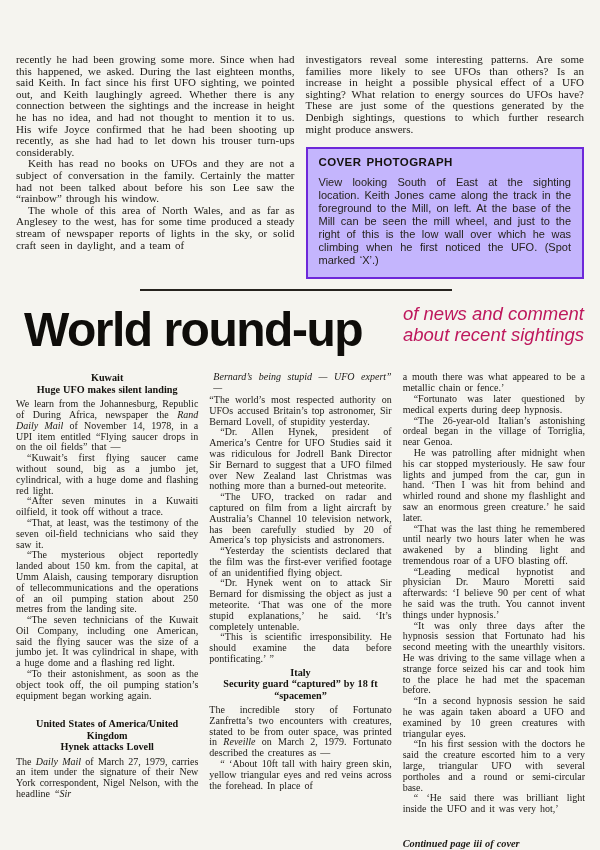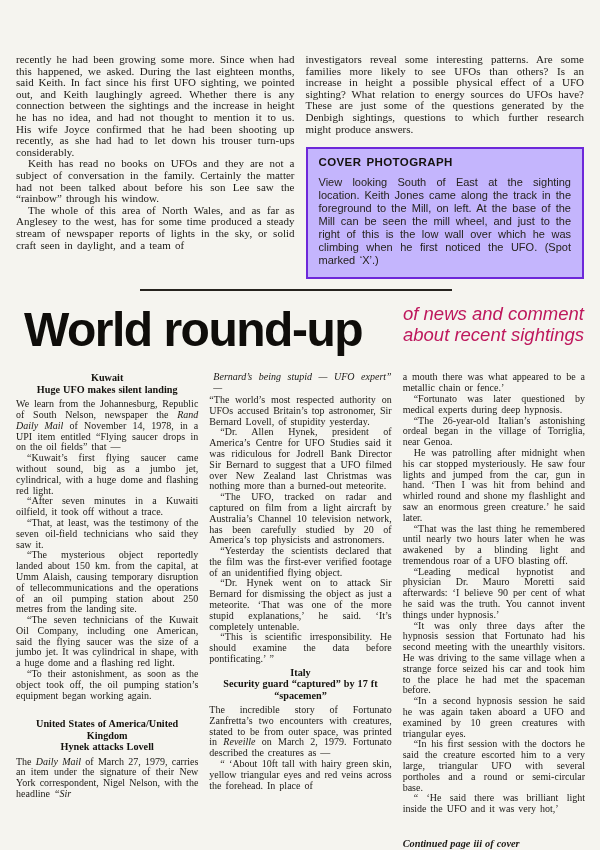--- a/index.html
+++ b/index.html
@@ -146,21 +146,21 @@
     </div>
   </div>
 
   <div class="roundup">
 
     <div class="col">
       <h3 class="story-head">
         <span>Kuwait</span><br>
         <span>Huge UFO makes silent landing</span>
       </h3>
-      <p class="rp"><span>We learn from the Johannesburg, Republic of South Nelson, newspaper the </span><span class="pub">Rand Daily Mail</span><span> of November 14, 1978, in a UPI item entitled “Flying saucer drops in on the oil fields” that —</span></p>
+      <p class="rp"><span>We learn from the Johannesburg, Republic of During Africa, newspaper the </span><span class="pub">Rand Daily Mail</span><span> of November 14, 1978, in a UPI item entitled “Flying saucer drops in on the oil fields” that —</span></p>
       <p class="rp rind">“Kuwait’s first flying saucer came without sound, big as a jumbo jet, cylindrical, with a huge dome and flashing red light.</p>
       <p class="rp rind">“After seven minutes in a Kuwaiti oilfield, it took off without a trace.</p>
       <p class="rp rind">“That, at least, was the testimony of the seven oil-field technicians who said they saw it.</p>
       <p class="rp rind">“The mysterious object reportedly landed about 150 km. from the capital, at Umm Alaish, causing temporary disruption of tellecommunications and the operations of an oil pumping station about 250 metres from the landing site.</p>
       <p class="rp rind">“The seven technicians of the Kuwait Oil Company, including one American, said the flying saucer was the size of a jumbo jet. It was cylindrical in shape, with a huge dome and a flashing red light.</p>
       <p class="rp rind">“To their astonishment, as soon as the object took off, the oil pumping station’s equipment began working again.</p>
       <h3 class="story-head mt-usa">
         <span>United States of America/United</span><br>
         <span>Kingdom</span><br>
         <span>Hynek attacks Lovell</span>
@@ -171,21 +171,21 @@
     <div class="col">
       <p class="rp lead-italic">Bernard’s being stupid — UFO expert” —</p>
       <p class="rp">“The world’s most respected authority on UFOs accused Britain’s top astronomer, Sir Bernard Lovell, of stupidity yesterday.</p>
       <p class="rp rind">“Dr. Allen Hynek, president of America’s Centre for UFO Studies said it was ridiculous for Jodrell Bank Director Sir Bernard to suggest that a UFO filmed over New Zealand last Christmas was nothing more than a burned-out meteorite.</p>
       <p class="rp rind">“The UFO, tracked on radar and captured on film from a light aircraft by Australia’s Channel 10 television network, has been carefully studied by 20 of America’s top physicists and astronomers.</p>
       <p class="rp rind">“Yesterday the scientists declared that the film was the first-ever verified footage of an unidentified flying object.</p>
       <p class="rp rind">“Dr. Hynek went on to attack Sir Bernard for dismissing the object as just a meteorite. ‘That was one of the more stupid explanations,’ he said. ‘It’s completely untenable.</p>
       <p class="rp rind">“This is scientific irresponsibility. He should examine the data before pontificating.’ ”</p>
       <h3 class="story-head mt-italy">
         <span>Italy</span><br>
-        <span>Security guard “captured” by 17 ft</span><br>
+        <span>Security guard “captured” by 18 ft</span><br>
         <span>“spacemen”</span>
       </h3>
       <p class="rp"><span>The incredible story of Fortunato Zanfretta’s two encounters with creatures, stated to be from outer space, was printed in </span><span class="pub">Reveille</span><span> on March 2, 1979. Fortunato described the creatures as —</span></p>
       <p class="rp rind">“ ‘About 10ft tall with hairy green skin, yellow triangular eyes and red veins across the forehead. In place of</p>
     </div>
 
     <div class="col">
       <p class="rp">a mouth there was what appeared to be a metallic chain or fence.’</p>
       <p class="rp rind">“Fortunato was later questioned by medical experts during deep hypnosis.</p>
       <p class="rp rind">“The 26-year-old Italian’s astonishing ordeal began in the village of Torriglia, near Genoa.</p>

